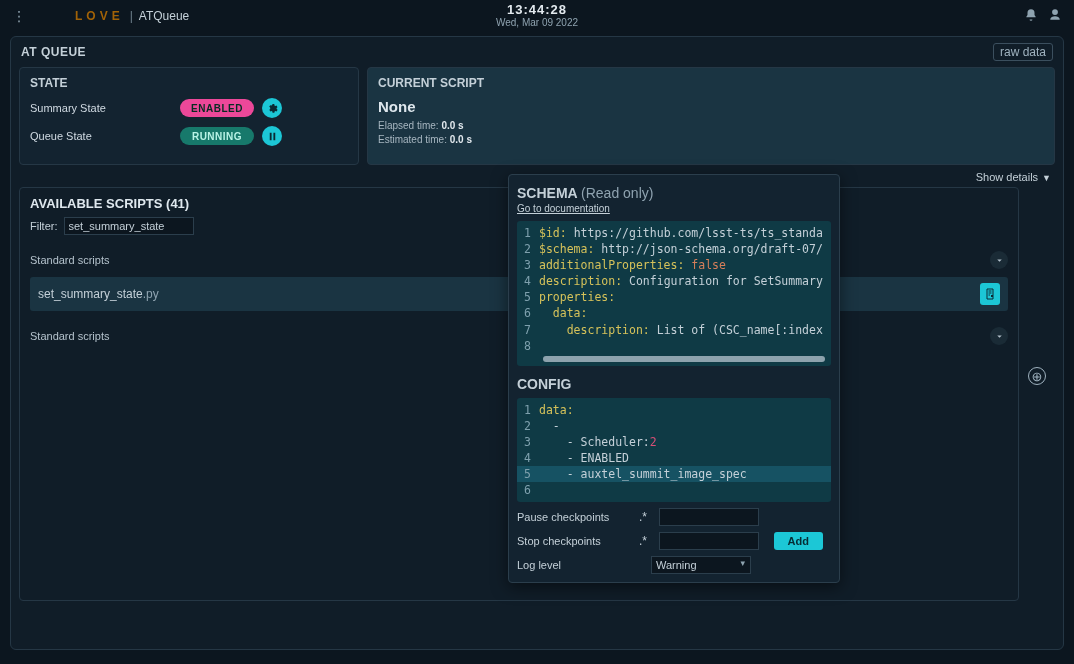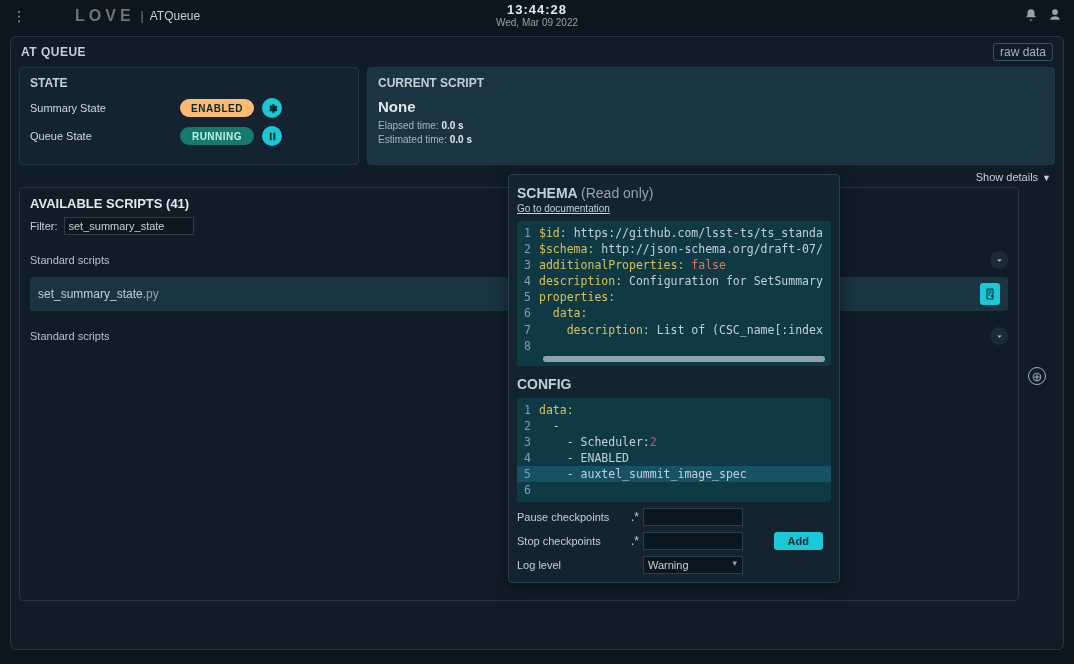--- a/index.html
+++ b/index.html
@@ -16,21 +16,21 @@
   display: flex; align-items: center;
   padding: 0 12px;
   background: #0c161f;
   position: relative;
 }
 .topbar .grip {
   color: #8fa3b0; letter-spacing: 1px; margin-right: 8px;
   font-size: 14px;
 }
 .topbar .logo {
-  font-weight: 600; letter-spacing: 4px; font-size: 16px; color: #737373; padding-left: 40px;
+  font-weight: 600; letter-spacing: 4px; font-size: 12px; color: #a16207; padding-left: 40px;
 }
 .topbar .logo .e { letter-spacing: 4px; }
 .topbar .divider { color:#6f828e; margin:0 2px 0 6px; }
 .topbar .pagetitle { color: #c4d0d8; font-size:12px; margin-left: 4px; }
 .topbar .center {
   position: absolute; left:50%; top:2px; transform: translateX(-50%);
   text-align: center;
 }
 .topbar .time { font-weight:700; font-size:13px; color:#e2e9ee; letter-spacing:1px; }
 .topbar .date { font-size:10px; color:#8fa3b0; }
@@ -65,21 +65,21 @@
 .state-box { width: 340px; padding:8px 10px 10px 10px; }
 .script-box { flex:1; padding:8px 10px 10px 10px; background:#1a3442; }
 .box-heading { font-weight:700; font-size:12px; color:#c4d0d8; margin-bottom:8px; }
 .state-row { display:flex; align-items:center; margin-bottom:8px; }
 .state-label { width:150px; font-size:11px; color:#d0dae2; }
 .badge {
   display:inline-flex; align-items:center; justify-content:center;
   min-width:74px; height:18px; border-radius:9px; font-size:10px; font-weight:700;
   letter-spacing:0.5px;
 }
-.badge.enabled { background:#fdba74; color:#062c22; }
+.badge.enabled { background:#ec4899; color:#062c22; }
 .badge.running { background:#17796b; color:#b8f3e6; }
 .icon-btn {
   width:20px; height:20px; border-radius:50%; background:#1cc7d6;
   margin-left:8px; display:flex; align-items:center; justify-content:center;
   cursor:pointer;
 }
 .icon-btn svg { width:11px; height:11px; fill:#0a2a34; }
 .script-box .none { font-size:15px; font-weight:600; color:#dde6ec; margin-bottom:4px; }
 .script-meta { font-size:10px; color:#a7b6c0; line-height:1.4; }
 .script-meta b { color:#e2e9ee; font-weight:700; }
@@ -154,21 +154,21 @@
   overflow:hidden;
 }
 .code-line { display:flex; white-space:pre; line-height:1.4; padding:0 8px 0 0; }
 .code-line.hl { background:#165263; }
 .ln { width:22px; text-align:right; color:#7ea0ad; padding-right:8px; flex-shrink:0; user-select:none; }
 .tk-key { color:#d6c25a; }
 .tk-bool { color:#d67f5a; }
 .tk-num { color:#d94f76; }
 .tk-txt { color:#c4d0d8; }
 .code-scroll { height:6px; background:#8da2ad; margin:2px 6px 0 26px; border-radius:3px; }
-.form-row { display:flex; align-items:center; margin-top:6px; }
+.form-row { display:flex; align-items:center; margin-top:6px;gap:8px; }
 .form-row .lbl { width:110px; font-size:11px; text-align:left; }
 .form-row .asterisk { width:16px; text-align:right; padding-right:4px; }
 .form-row input.txt, .form-row select {
   background:#0c161f; border:1px solid #2b3e4c; color:#c4d0d8;
   font-size:11px; padding:2px 4px; width:100px;
 }
 .form-row select { appearance:none; padding-right:14px; position:relative; }
 .sel-wrap { position:relative; }
 .sel-wrap::after { content:"▾"; position:absolute; right:6px; top:2px; font-size:9px; color:#8fa3b0; pointer-events:none; }
 .add-btn {

